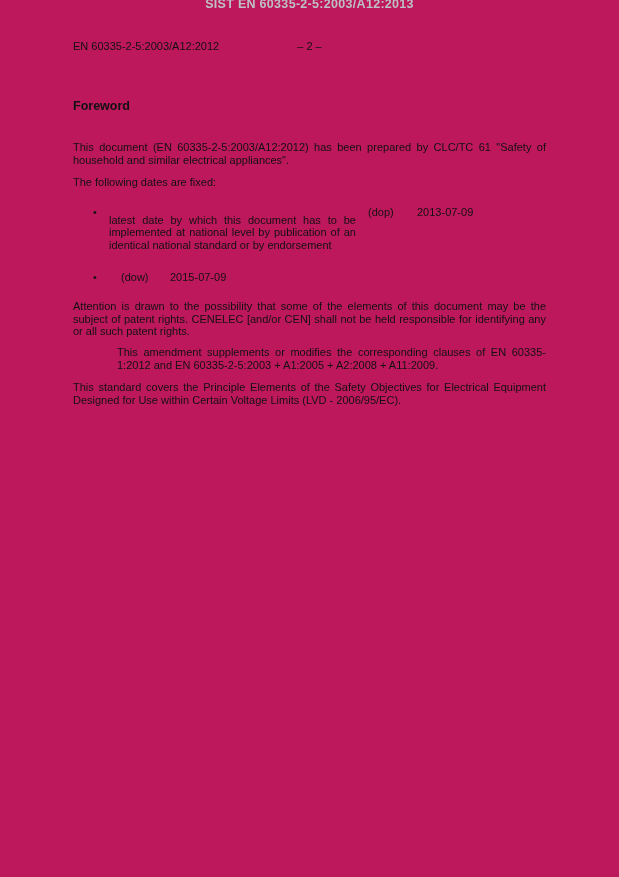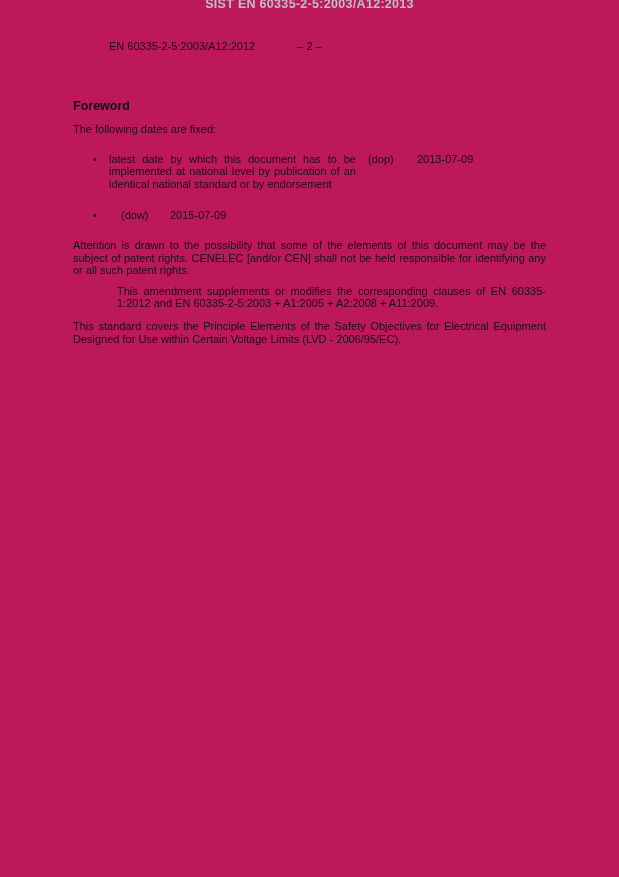--- a/index.html
+++ b/index.html
@@ -26,21 +26,21 @@
     font-size: 12.5px;
     color: #bdc0c4;
     letter-spacing: 0.3px;
   }
   .content { padding: 0 73px; }
   .header-row {
     position: relative;
     margin-top: 40px;
     height: 13px;
   }
-  .hdr-left { position: absolute; left: 0; top: 0; margin-left: 36px; }
+  .hdr-left { position: absolute; left: 0; top: 0; }
   .hdr-center {
     position: absolute;
     left: 50%;
     transform: translateX(-50%);
     top: 0;
   }
   .title {
     margin-top: 46px;
     text-align: left;
     font-size: 12.5px;
@@ -57,20 +57,21 @@
   .date-row + .date-row { margin-top: 19px; }
   .date-bullet {
     margin-left: 20px;
     width: 16px;
     flex: 0 0 16px;
   }
   .date-text {
     width: 247px;
     flex: 0 0 247px;
     text-align: justify;
+    margin-top: 8px;
   }
   .date-label {
     margin-left: 12px;
     width: 37px;
     flex: 0 0 37px;
   }
   .date-value { margin-left: 12px; white-space: nowrap; }
   .p.after-list { margin-top: 17px; }
   .p.tight { margin-top: 8px; margin-left: 44px; }
   .p.medium { }
@@ -84,20 +85,21 @@
 
   <div class="content">
 
     <div class="header-row">
       <span class="hdr-left">EN 60335-2-5:2003/A12:2012</span>
       <span class="hdr-center">– 2 –</span>
     </div>
 
     <h1 class="title">Foreword</h1>
 
+    <p class="p first-body">This document (EN 60335-2-5:2003/A12:2012) has been prepared by CLC/TC 61 "Safety of household and similar electrical appliances".</p>
 
     <p class="p">The following dates are fixed:</p>
 
     <div class="dates-list">
 
       <div class="date-row">
         <span class="date-bullet">•</span>
         <span class="date-text">latest date by which this document has to be implemented at national level by publication of an identical national standard or by endorsement</span>
         <span class="date-label">(dop)</span>
         <span class="date-value">2013-07-09</span>

